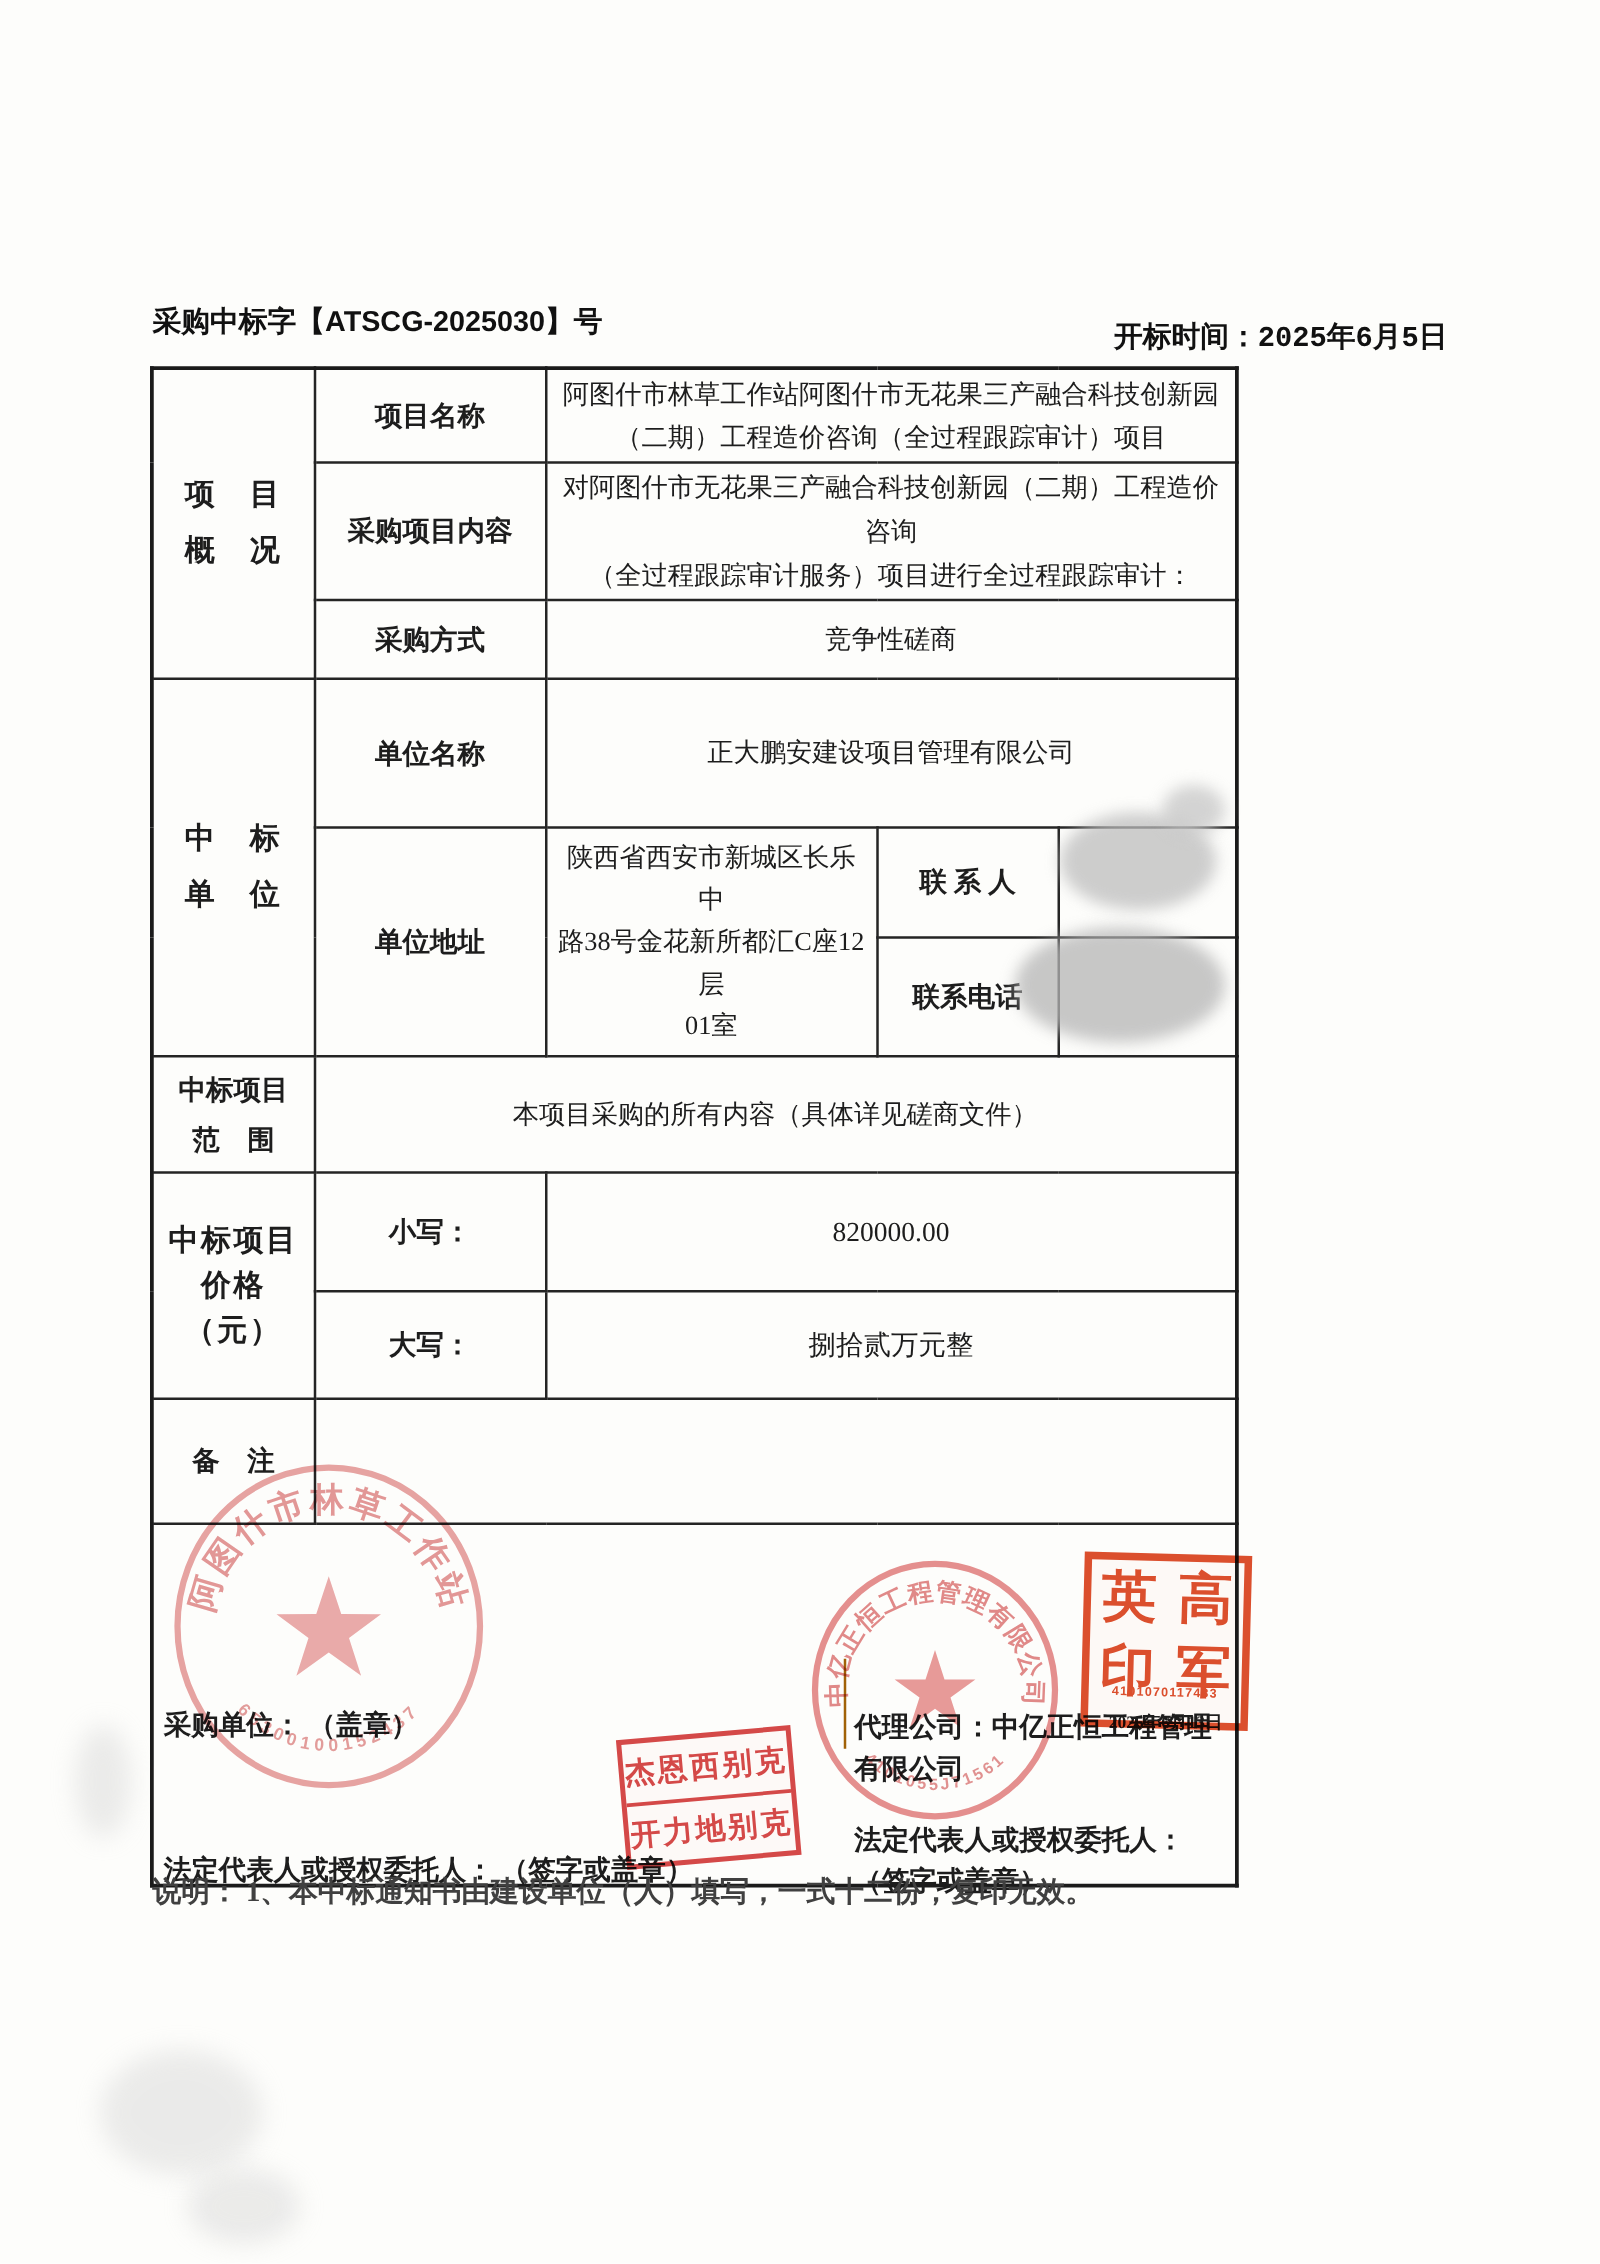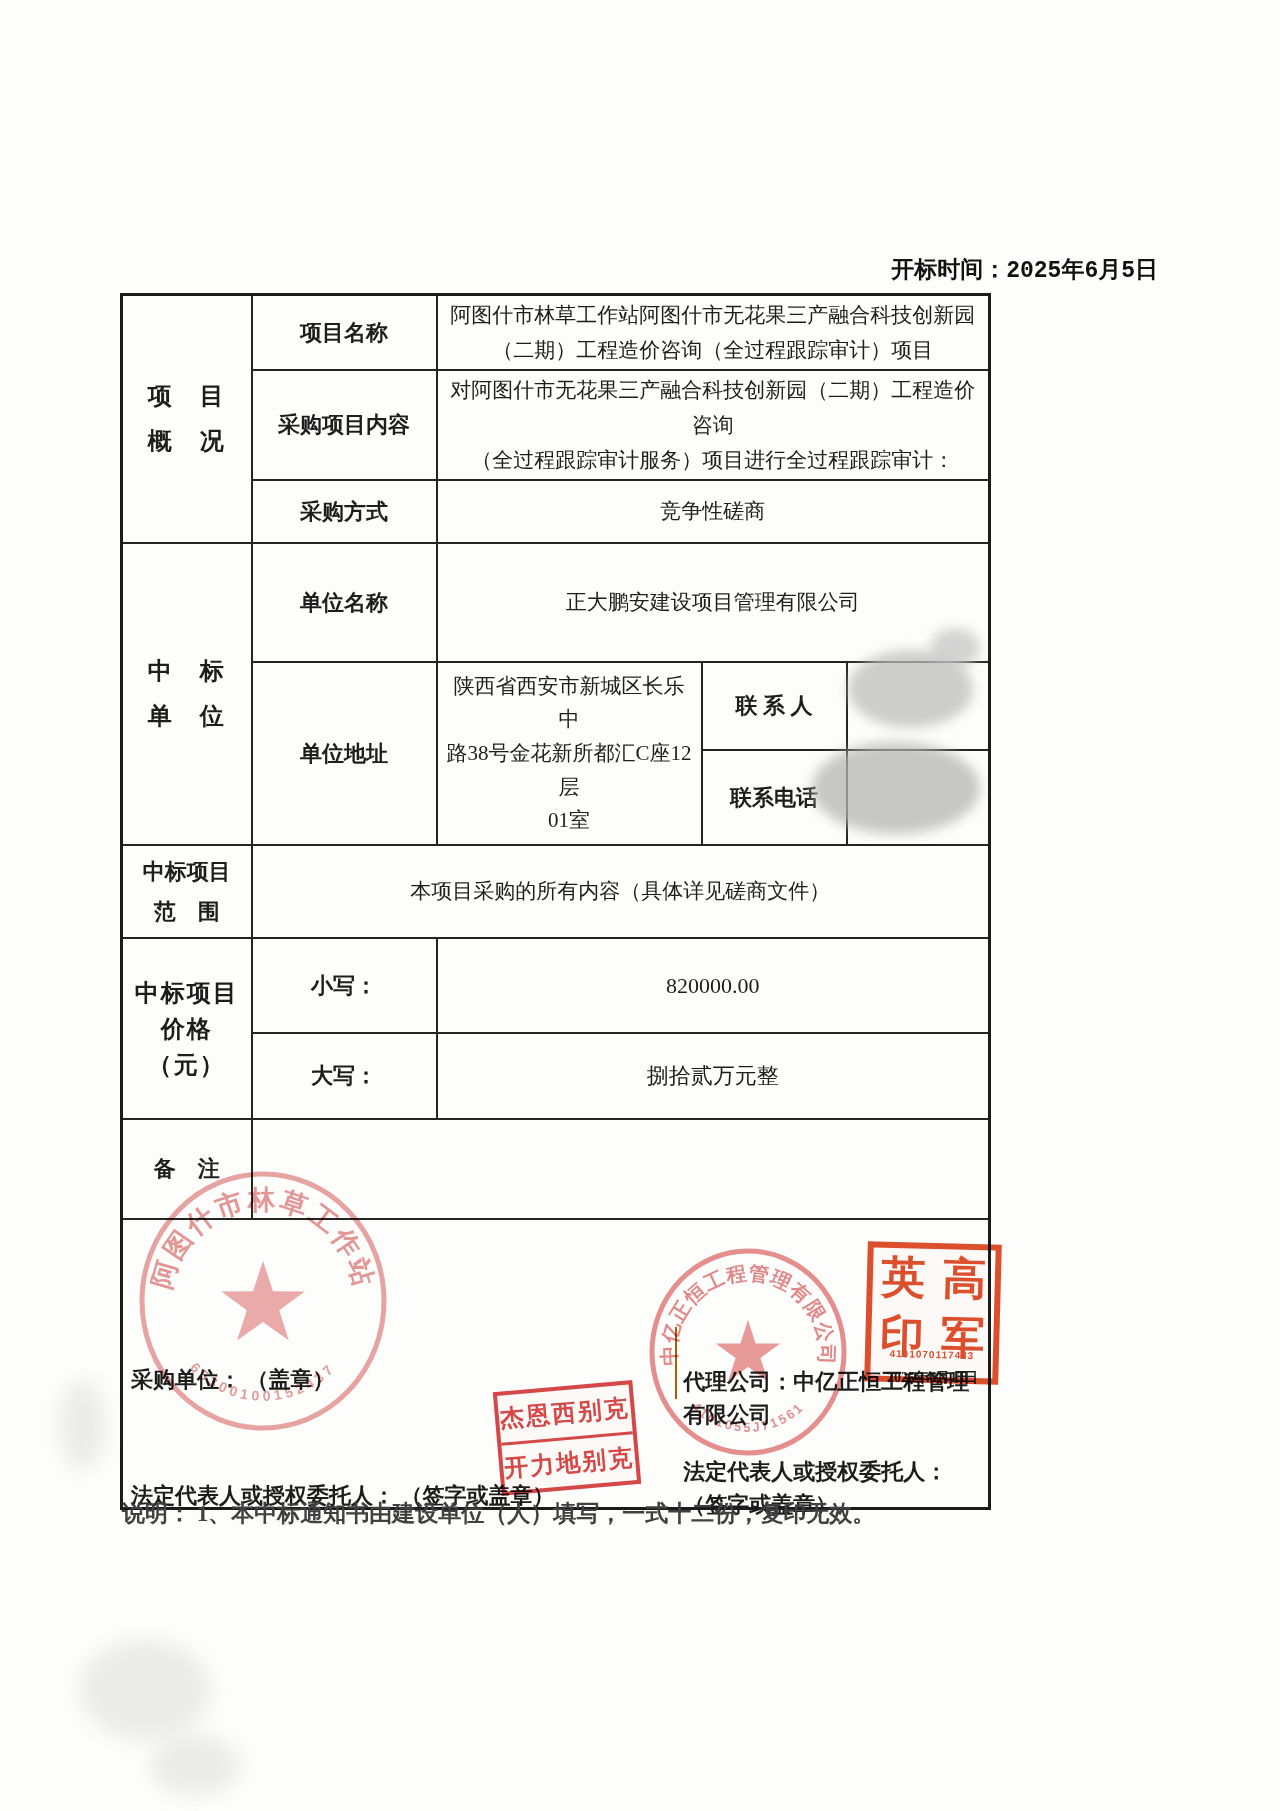--- a/index.html
+++ b/index.html
@@ -56,20 +56,21 @@
   .blur-blob{position:absolute;border-radius:50%;filter:blur(6px);opacity:.75;}
   .smudge{position:absolute;border-radius:50%;filter:blur(10px);opacity:.35;background:#c9c9c9;}
 </style>
 </head>
 <body>
 
 <div class="page">
 
 
   <div class="ref-row">
+    <span class="ref-no">采购中标字【ATSCG-2025030】号</span>
     <span class="bid-time">开标时间：2025年6月5日</span>
   </div>
 
   <table class="notice">
     <colgroup>
       <col style="width:130px">
         <col style="width:185px">
         <col style="width:265px">
       <col style="width:145px">
         <col style="width:143px">

